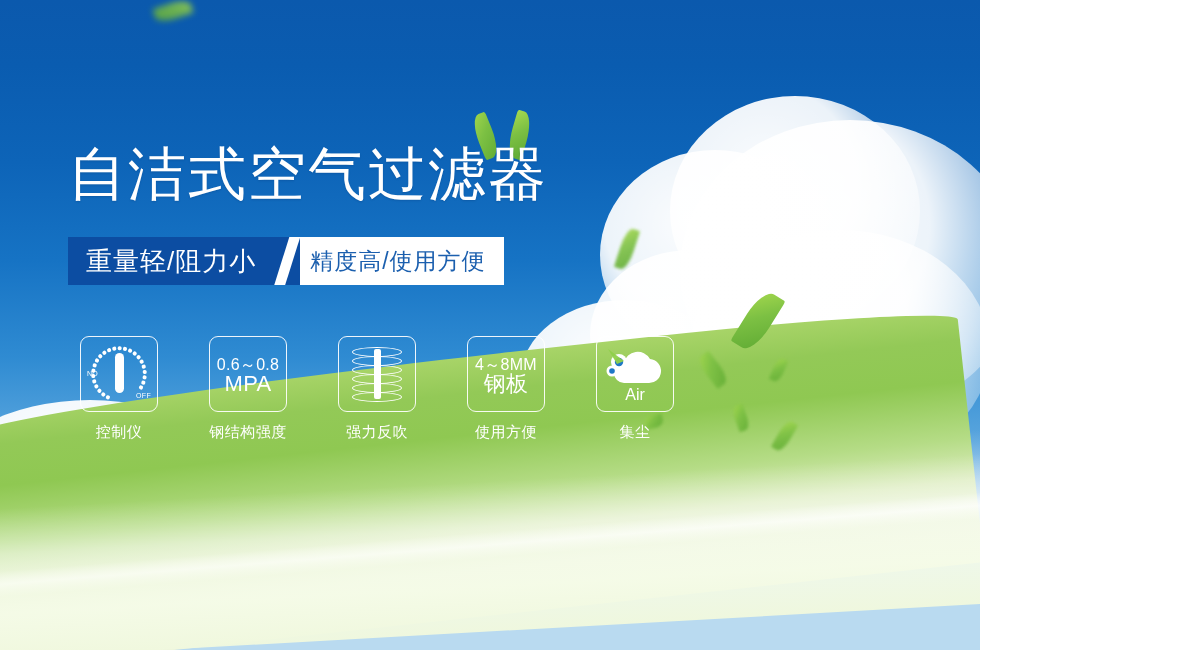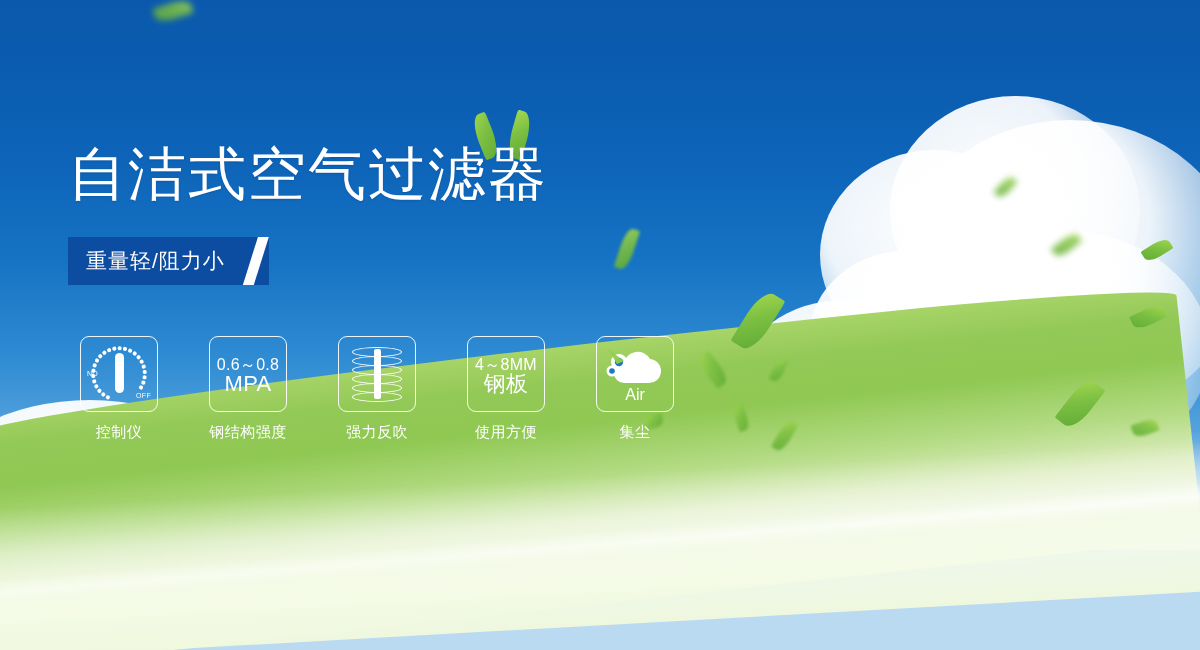--- a/index.html
+++ b/index.html
@@ -6,21 +6,21 @@
     margin: 0;
     padding: 0;
     background: #ffffff;
   }
   body {
     font-family: "Liberation Sans", "DejaVu Sans", sans-serif;
   }
 
   .banner {
     position: relative;
-    width: 1200px;
+    width: 980px;
     height: 650px;
     overflow: hidden;
     
     background: linear-gradient(to bottom,
         #0b59ad 0%,
         #0a5cb0 10%,
         #0d64b8 25%,
         #1673c4 40%,
         #2f8bd2 55%,
         #5aa6de 68%,
@@ -157,21 +157,21 @@
     position: absolute;
     left: 68px;
     top: 237px;
     height: 48px;
     display: flex;
     align-items: stretch;
   }
   .sub-left {
     background: #0c4da2;
     color: #ffffff;
-    font-size: 21px;
+    font-size: 26px;
     display: flex;
     align-items: center;
     padding: 0 18px 0 18px;
     letter-spacing: 1px;
     position: relative;
     z-index: 2;
   }
   .sub-sep {
     width: 26px;
     background: #0c4da2;
@@ -335,20 +335,21 @@
   <div class="leaf blurred" style="left:165px; top:-8px; width:16px; height:38px; transform:rotate(72deg);"></div>
 
   <div class="leaf sprout-l"></div>
   <div class="leaf sprout-r"></div>
 
   <div class="title">自洁式空气过滤器</div>
 
   <div class="subtitle-bar">
     <div class="sub-left">重量轻/阻力小</div>
     <div class="sub-sep"></div>
+    <div class="sub-right">精度高/使用方便</div>
   </div>
 
   <div class="features">
 
     <div class="feature">
       <div class="feature-box">
         <div class="dial">
           <span class="dot" style="transform:translate(-50%,-50%) rotate(205deg) translateY(-26px)"></span>
           <span class="dot" style="transform:translate(-50%,-50%) rotate(217deg) translateY(-26px)"></span>
           <span class="dot" style="transform:translate(-50%,-50%) rotate(229deg) translateY(-26px)"></span>

